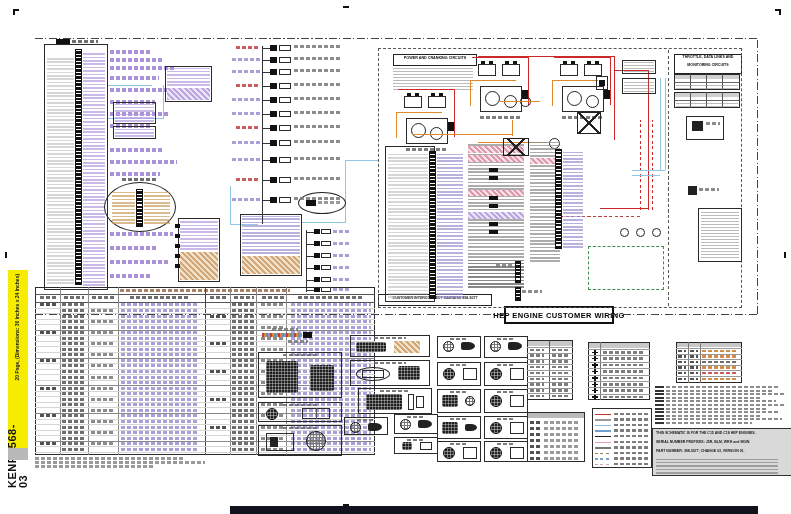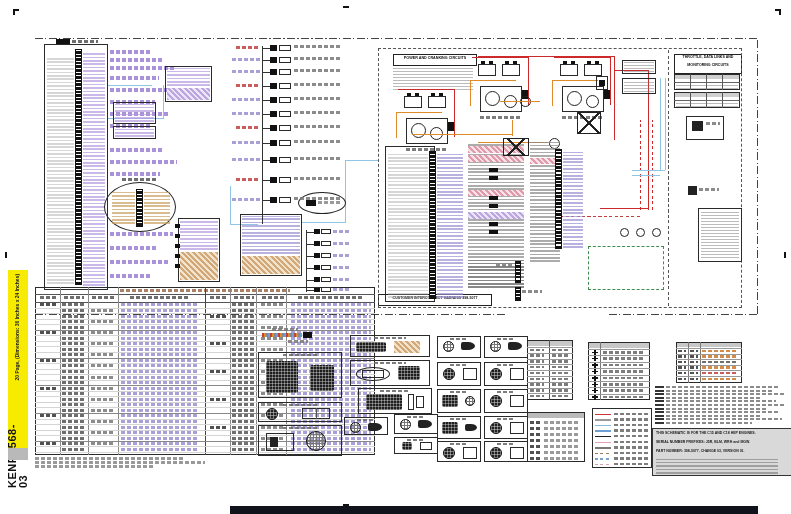--- a/index.html
+++ b/index.html
@@ -69,20 +69,21 @@
 
   <div id="throttle-title" class="smallbox">
     <span class="tiny">THROTTLE, DATA LINKS AND</span>
     <span class="tiny">MONITORING CIRCUITS</span>
   </div>
 
   <div id="interconnect-label" class="smallbox">
     <span class="tiny">CUSTOMER INTERCONNECT HARNESS 398-5077</span>
   </div>
 
+  <div id="main-title" class="titlebox">HEP ENGINE CUSTOMER WIRING</div>
 
   <div id="info-box">
     <span class="il">THIS SCHEMATIC IS FOR THE C15 AND C18 HEP ENGINES.</span>
     <span class="il">SERIAL NUMBER PREFIXES: J5R, BLM, WRH and MGW.</span>
     <span class="il">PART NUMBER: 398-5077, CHANGE 03, VERSION 01.</span>
     <div class="noise"></div>
   </div>
 
 <div class="pr fl" style="left: 13px; top: 9px; width: 6px; height: 2px; color: rgb(17, 17, 17);"></div>
     <div class="pr fl" style="left: 13px; top: 9px; width: 2px; height: 6px; color: rgb(17, 17, 17);"></div>

